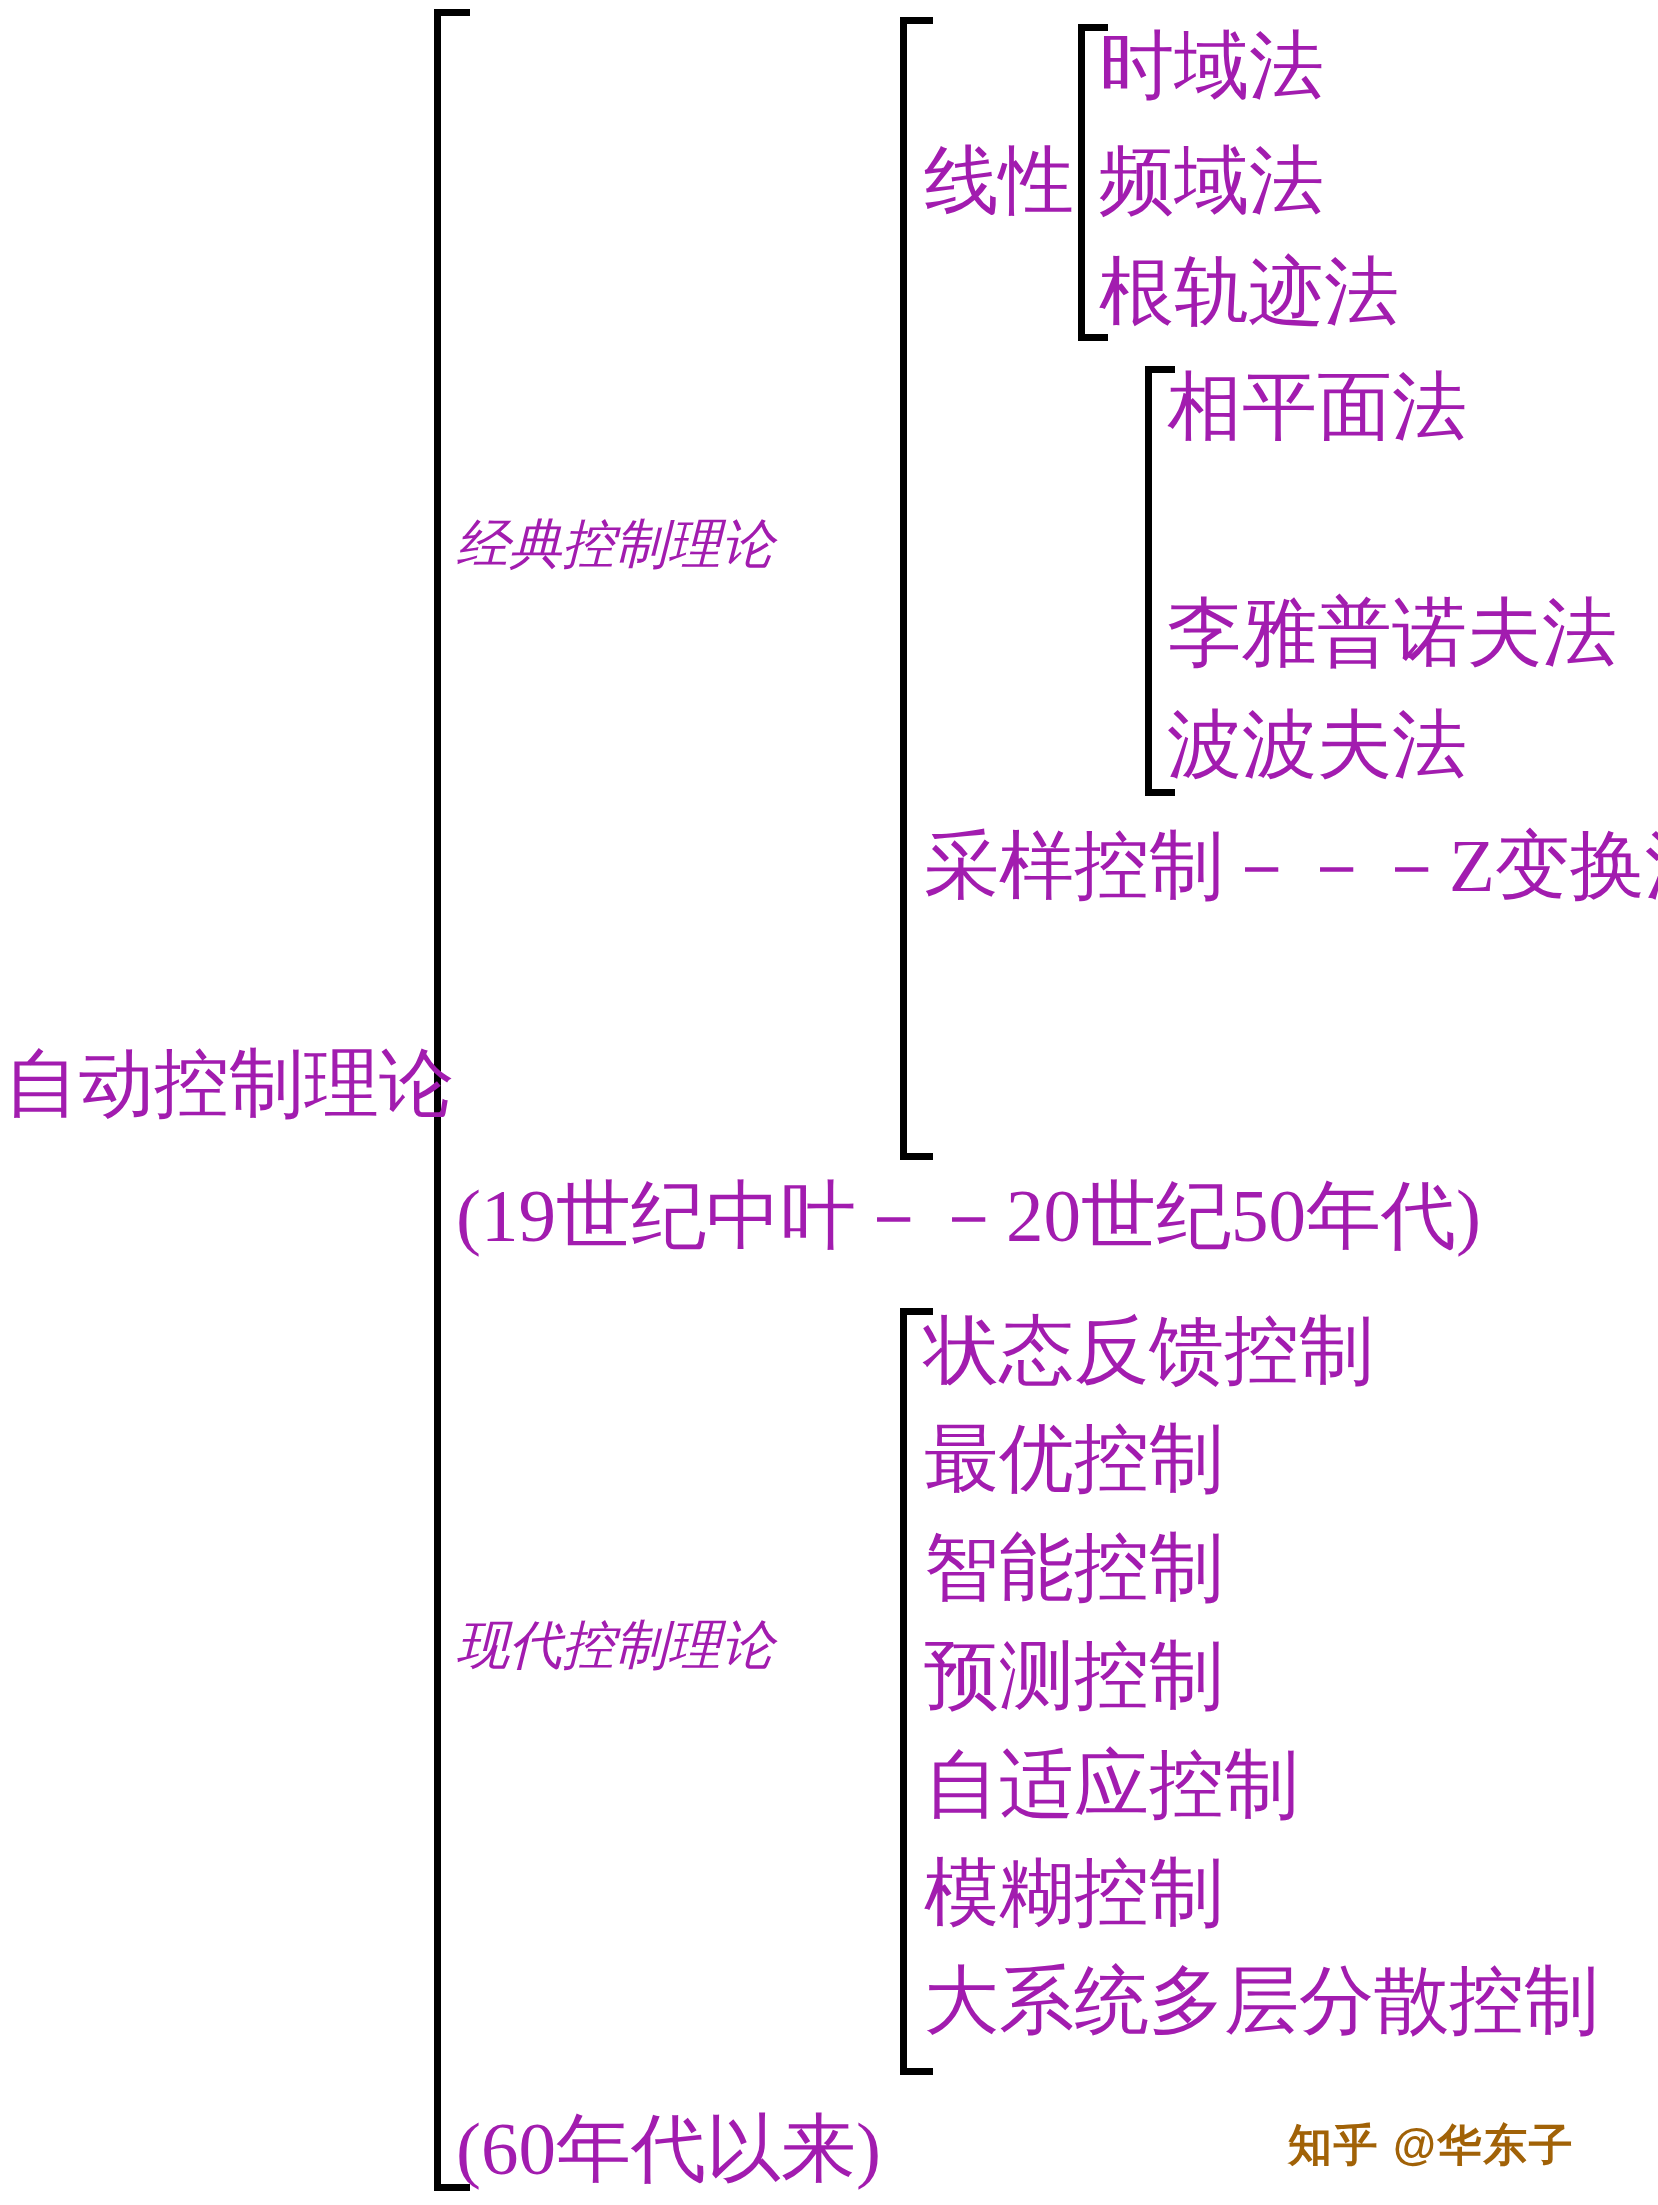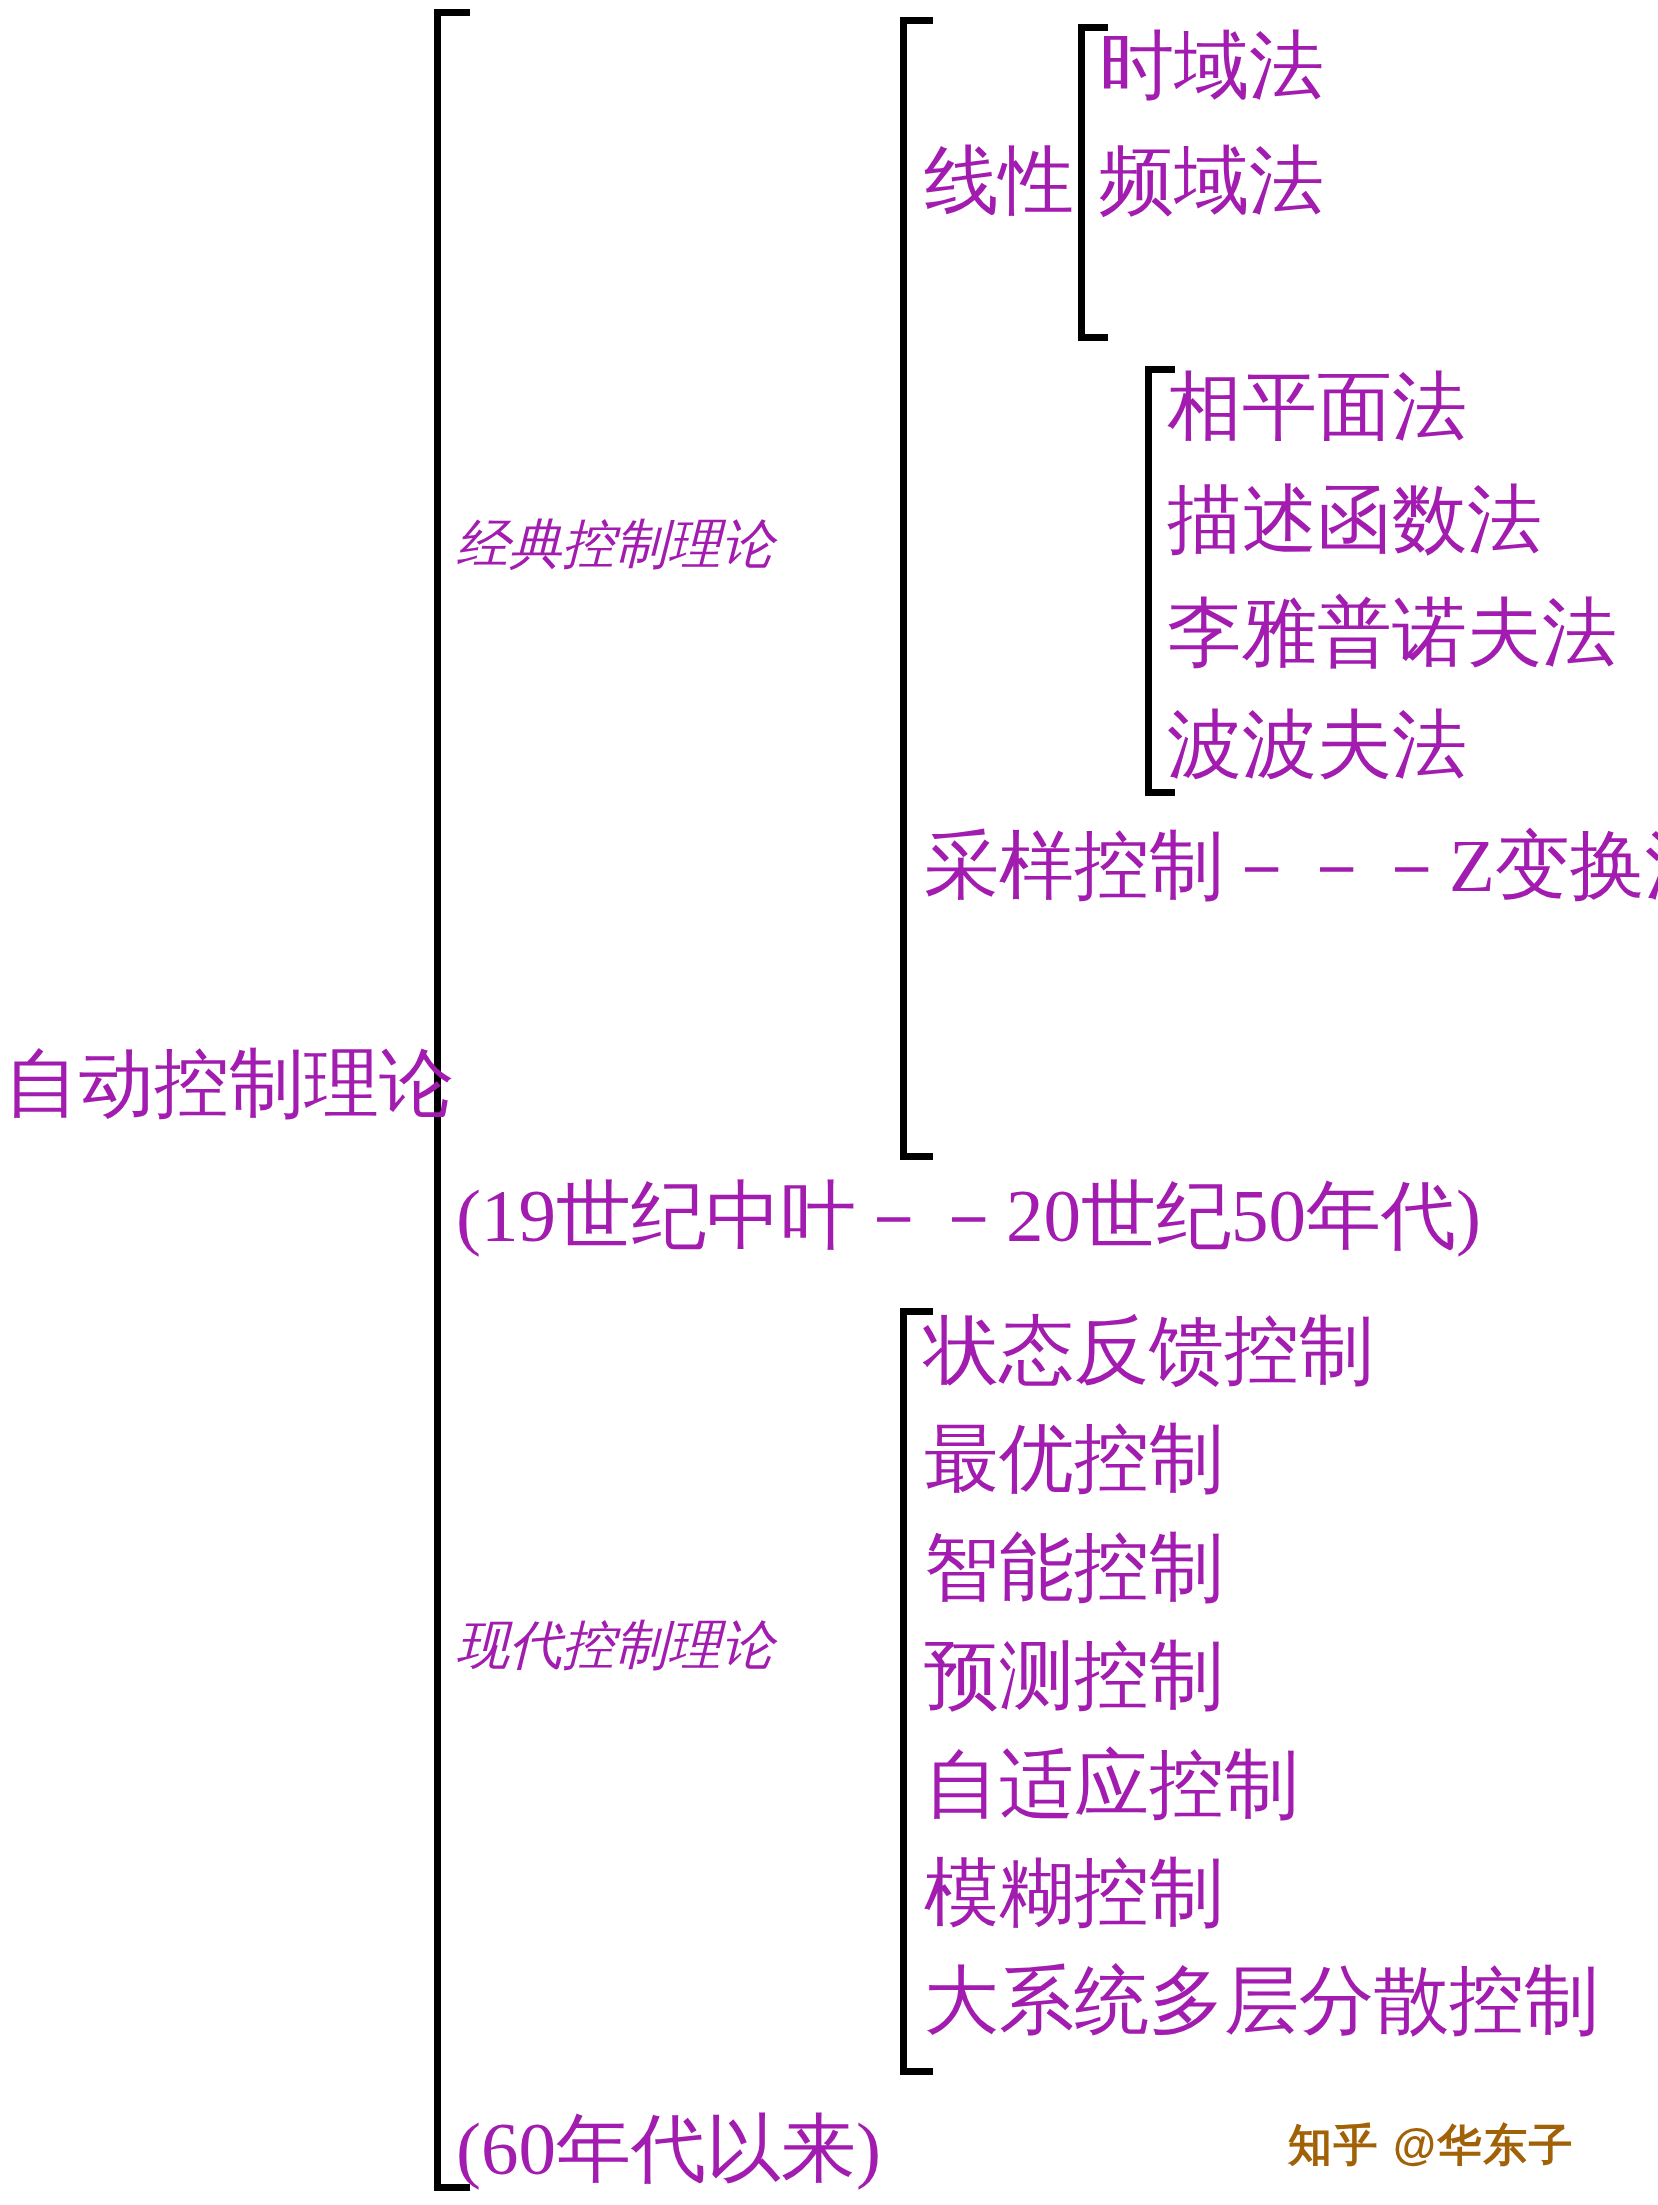--- a/index.html
+++ b/index.html
@@ -70,26 +70,26 @@
   <div class="node tier2-label" style="left:456px; top:518px;">经典控制理论</div>
 
   <div class="bracket" style="left:900px; top:17.3px; width:33px; height:1143px;"></div>
 
   <div class="node tier3-label" style="left:924px; top:143px;">线性</div>
 
   <div class="bracket" style="left:1078px; top:23.6px; width:30px; height:317px;"></div>
 
   <div class="node leaf-label" style="left:1099px; top:28px;">时域法</div>
   <div class="node leaf-label" style="left:1099px; top:143px;">频域法</div>
+  <div class="node leaf-label" style="left:1099px; top:254px;">根轨迹法</div>
 
 
   <div class="bracket" style="left:1145px; top:366px; width:30px; height:430px;"></div>
 
   <div class="node leaf-label" style="left:1167px; top:369px;">相平面法</div>
-  <div class="node leaf-label" style="left:1167px; top:482px;">描述函数法</div>
   <div class="node leaf-label" style="left:1167px; top:595px;">李雅普诺夫法</div>
   <div class="node leaf-label" style="left:1167px; top:707px;">波波夫法</div>
 
   <div class="node leaf-label" style="left:924px; top:828px;">采样控制－－－Z变换法</div>
 
   <div class="node period-label" style="left:456px; top:1178px;">(19世纪中叶－－20世纪50年代)</div>
 
   <div class="node tier2-label" style="left:456px; top:1619px;">现代控制理论</div>
 
   <div class="bracket" style="left:900px; top:1308px; width:33px; height:767px;"></div>

